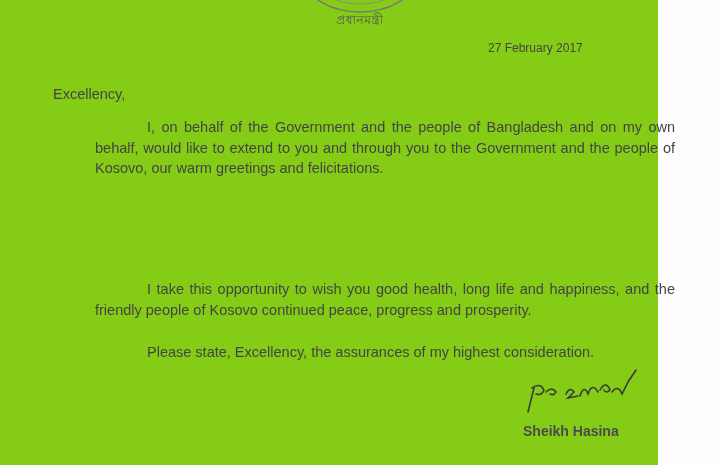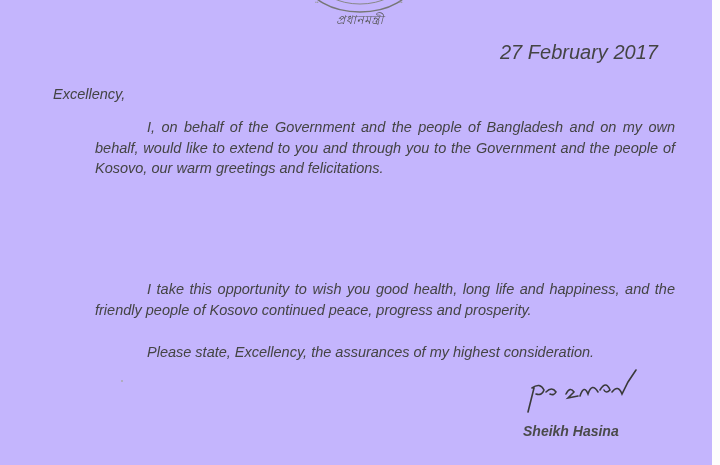--- a/index.html
+++ b/index.html
@@ -1,22 +1,22 @@
 <!DOCTYPE html>
 <html><head>
 <meta charset="utf-8">
 <style>
   html, body { margin:0; padding:0; }
   body { width:720px; height:465px; background:#fdfdfd; overflow:hidden; position:relative;
          font-family:"Liberation Sans", sans-serif; color:#3c3c3c; }
-  .page { position:absolute; left:0; top:0; width:712px; height:465px; background:#c4b5fd;font-style:italic; }
+  .page { position:absolute; left:0; top:0; width:658px; height:465px; background:#84cc16; }
   .seal { position:absolute; left:299px; top:-26px; width:122px; height:44px; }
   .seal-caption { position:absolute; left:310px; top:11px; width:100px; text-align:center;
          font-family:"DejaVu Sans", sans-serif; font-size:12px; color:#555; letter-spacing:0.5px; }
-  .date { position:absolute; left:500px; top:41px; font-size:20px; color:#444;text-align:right; }
+  .date { position:absolute; left:488px; top:41px; font-size:12px; color:#444;text-align:right; }
   .salutation { position:absolute; left:53px; top:86px; font-size:14.5px; color:#444; }
   .para { position:absolute; left:67px; width:580px; font-size:14.5px; line-height:20.5px; color:#444;
           text-align:justify;margin-left:28px; }
   .para .indent { display:inline-block; width:52px; }
   .p1 { top:117px; }
   .p2 { top:208px; }
   .p3 { top:279px; }
   .p4 { top:342px; }
   .dot { position:absolute; left:121px; top:380px; width:2px; height:2px; background:#aaa; border-radius:50%; }
   .signature { position:absolute; left:520px; top:368px; width:140px; height:50px; }

